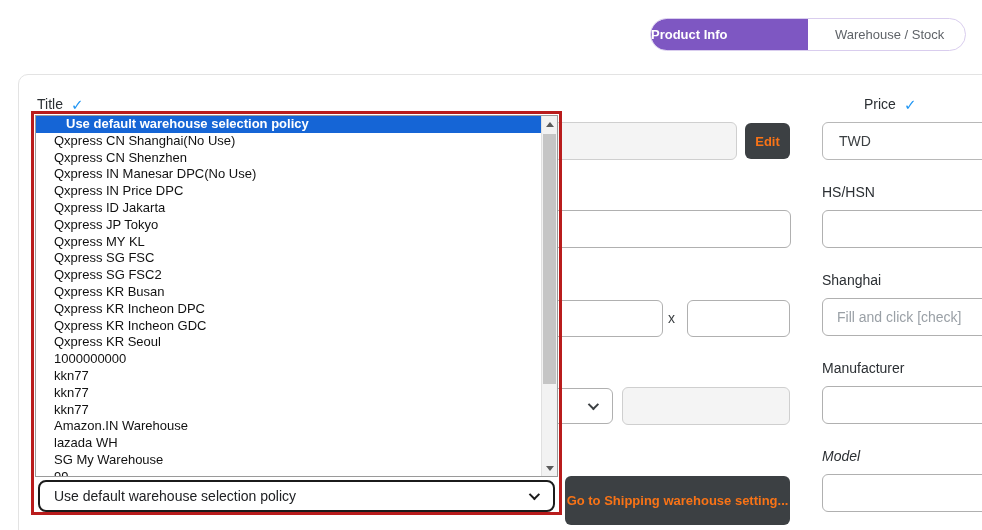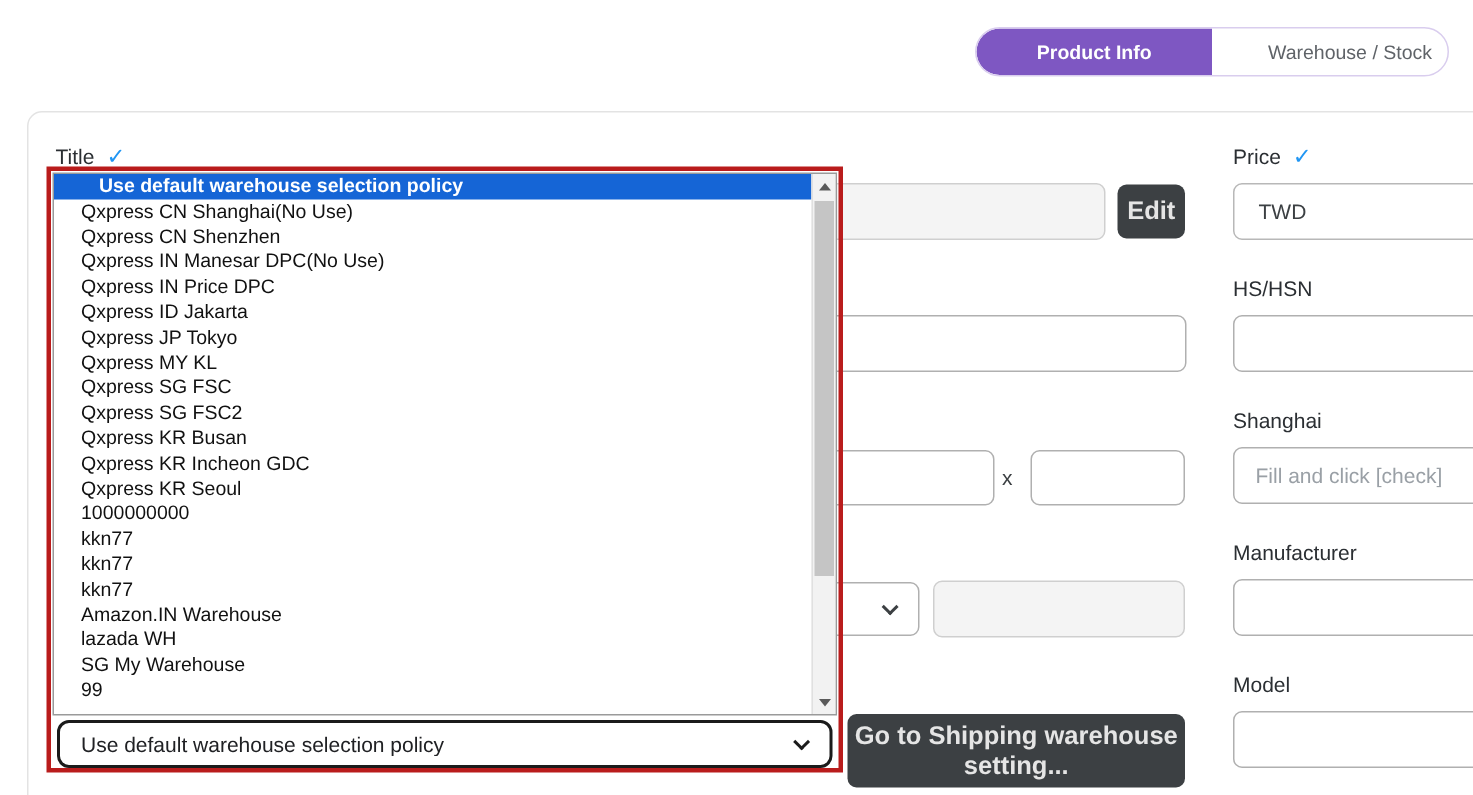--- a/index.html
+++ b/index.html
@@ -20,21 +20,21 @@
     left: 650px; top: 18px;
     width: 316px; height: 33px;
     border: 1px solid #d9cdee;
     border-radius: 17px;
     display: flex;
     overflow: hidden;
     background: #fff;
   }
   .tab-seg {
     flex: 1 1 50%;
-    display: flex; align-items: center; justify-content: center;
+    display: flex; align-items: center; 
     font-size: 13px;
     cursor: pointer;
   }
   .tab-seg.active {
     background: #7e57c2;
     color: #fff;
     font-weight: 700;
     border-radius: 17px 0 0 17px;
   }
   .tab-seg.inactive { color: #5f6368; font-weight: 400; padding-left: 27px; }
@@ -72,24 +72,24 @@
     color: #202124;
     padding: 0 14px;
     outline: none;
     font-family: "Liberation Sans", "DejaVu Sans", sans-serif;
   }
   .tbox::placeholder { color: #9aa0a6; }
   .tbox.disabled { background: #f4f4f4; border-color: #cfcfcf; }
   .dark-btn {
     position: absolute;
     background: #3c4043;
-    color: #e5e5e5;
+    color: #f97316;
     border: none;
     border-radius: 6px;
-    font-size: 17px;
+    font-size: 13px;
     font-weight: 600;
     cursor: pointer;
     font-family: "Liberation Sans", "DejaVu Sans", sans-serif;
   }
   .x-sep {
     position: absolute;
     font-size: 14px;
     color: #3c4043;
   }
   .mini-select {
@@ -235,21 +235,21 @@
   <span class="x-sep" style="left:668px; top:310px; z-index:1;">x</span>
   <input class="tbox" style="left: 687px; top: 300px; width: 103px; height: 37px; z-index: 1;">
 
   <div class="mini-select" style="left:37px; top:388px; width:576px; height:36px; z-index:1;">
     <span class="chev"></span>
   </div>
   <input class="tbox disabled" style="left: 622px; top: 387px; width: 168px; height: 38px; z-index: 1;" readonly="">
 
   <button class="dark-btn" style="left:565px; top:476px; width:225px; height:49px; z-index:6;">Go to Shipping warehouse setting...</button>
 
-  <div class="field-label" style="left:822px; top:96px;">
+  <div class="field-label" style="left:864px; top:96px;">
     <span>Price</span>
     <span class="check-icon">✓</span>
   </div>
   <div class="value-box" style="left:822px; top:122px; width:176px; height:38px;">
     <span>TWD</span>
   </div>
 
   <div class="field-label" style="left:822px; top:184px;">
     <span>HS/HSN</span>
   </div>
@@ -258,39 +258,40 @@
   <div class="field-label" style="left:822px; top:272px;">
     <span>Shanghai</span>
   </div>
   <input class="tbox" style="left: 822px; top: 298px; width: 176px; height: 38px;" placeholder="Fill and click [check]">
 
   <div class="field-label" style="left:822px; top:360px;">
     <span>Manufacturer</span>
   </div>
   <input class="tbox" style="left: 822px; top: 386px; width: 176px; height: 38px;">
 
-  <div class="field-label" style="left:822px; top:448px;">
+  <div class="field-label" style="left:822px; top:448px;font-style:italic;">
     <span>Model</span>
   </div>
   <input class="tbox" style="left: 822px; top: 474px; width: 176px; height: 38px;">
 
   <div class="red-box">
     <div class="listbox">
       <div class="options">
           <div class="list-option selected">Use default warehouse selection policy</div>
           <div class="list-option">Qxpress CN Shanghai(No Use)</div>
           <div class="list-option">Qxpress CN Shenzhen</div>
           <div class="list-option">Qxpress IN Manesar DPC(No Use)</div>
           <div class="list-option">Qxpress IN Price DPC</div>
           <div class="list-option">Qxpress ID Jakarta</div>
           <div class="list-option">Qxpress JP Tokyo</div>
           <div class="list-option">Qxpress MY KL</div>
           <div class="list-option">Qxpress SG FSC</div>
           <div class="list-option">Qxpress SG FSC2</div>
           <div class="list-option">Qxpress KR Busan</div>
+          <div class="list-option">Qxpress KR Incheon DPC</div>
           <div class="list-option">Qxpress KR Incheon GDC</div>
           <div class="list-option">Qxpress KR Seoul</div>
           <div class="list-option">1000000000</div>
           <div class="list-option">kkn77</div>
           <div class="list-option">kkn77</div>
           <div class="list-option">kkn77</div>
           <div class="list-option">Amazon.IN Warehouse</div>
           <div class="list-option">lazada WH</div>
           <div class="list-option">SG My Warehouse</div>
           <div class="list-option">99</div>

